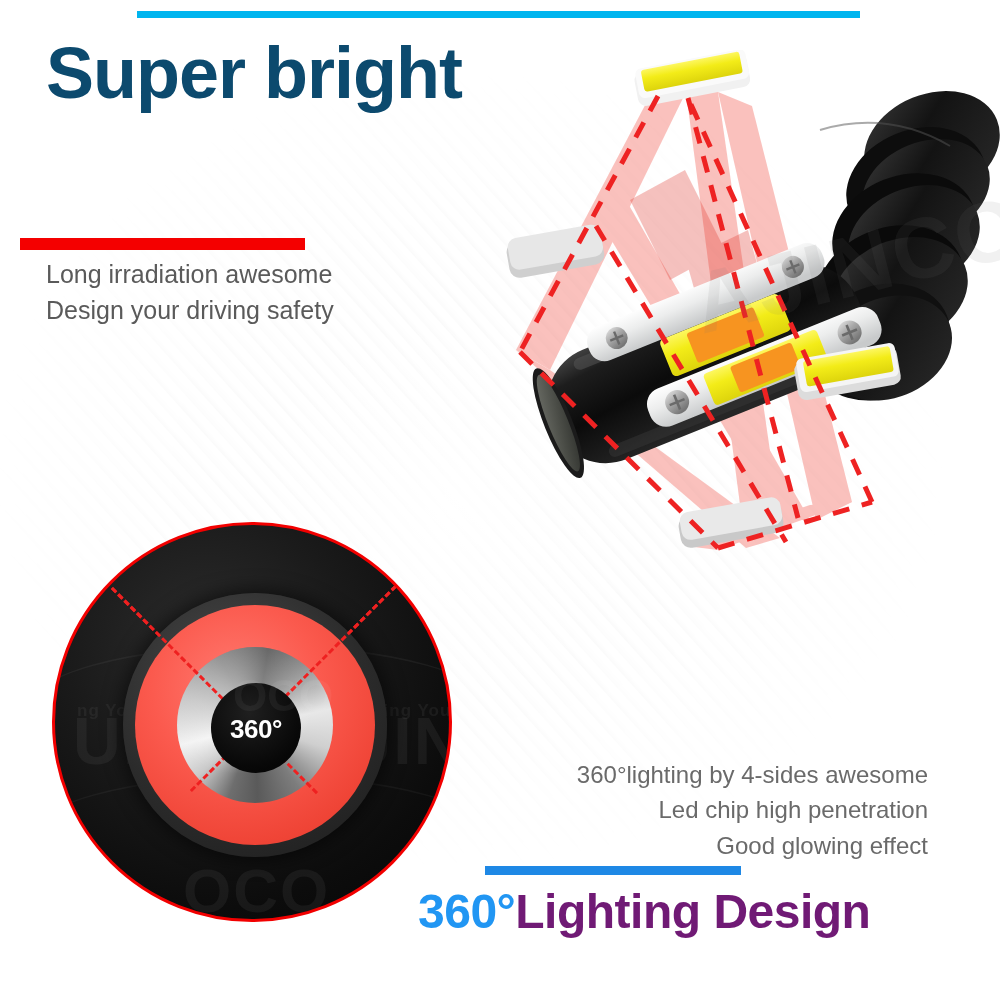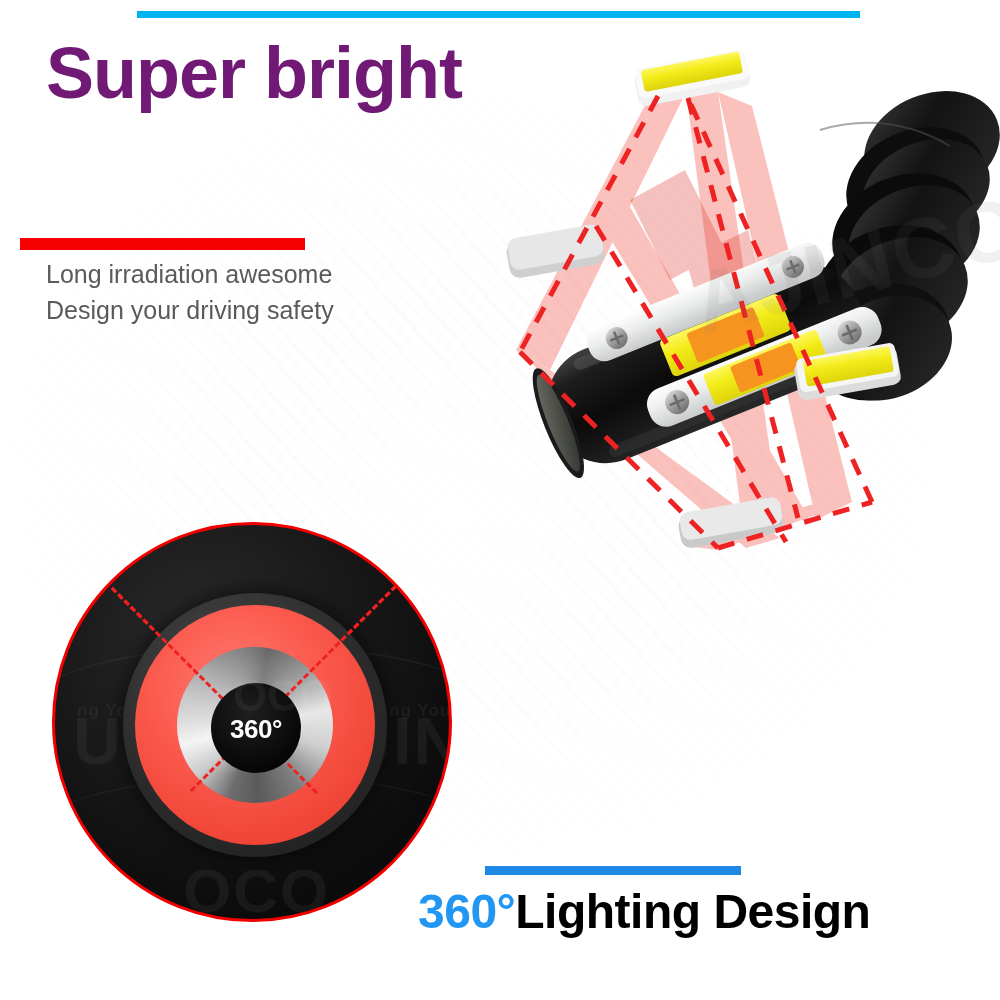--- a/index.html
+++ b/index.html
@@ -56,21 +56,21 @@
     background: #1e88e5;
   }
 
   
   .headline {
     position: absolute; left: 46px; top: 38px;
     width: 600px;
     font-size: 72px;
     font-weight: bold;
     line-height: 0.98;
-    color: #701a75;
+    color: #0c4a6e;
     letter-spacing: -1px;
   }
   .headline .l2 { display: block; }
 
   
   .feature-list {
     position: absolute; left: 46px; top: 257px;
     width: 420px;
   }
   .feature-item {
@@ -95,21 +95,21 @@
 
   
   .bottom-headline {
     position: absolute; left: 418px; top: 884px;
     font-size: 48px;
     font-weight: bold;
     letter-spacing: -0.5px;
     white-space: nowrap;
   }
   .bh-blue { color: #2196f3; }
-  .bh-gray { color: #000000; }
+  .bh-gray { color: #701a75; }
 
   
   .circle-wrap {
     position: absolute;
     left: 52px; top: 522px;
     width: 400px; height: 400px;
   }
   .circle-outer {
     position: absolute; inset: 0;
     border-radius: 50%;
@@ -399,20 +399,25 @@
       <div class="xline xline-b" style="z-index:5"></div>
 
       <div class="xmask" style="z-index:6"></div>
       <div class="core-black" style="z-index:7">
         <div class="core-wm">OCO</div>
         <div class="core-label">360°</div>
       </div>
     </div>
   </div>
 
+  <div class="bottom-list">
+    <div class="bottom-item">360°lighting by 4-sides awesome</div>
+    <div class="bottom-item">Led chip high penetration</div>
+    <div class="bottom-item">Good glowing effect</div>
+  </div>
 
   <div class="bar-blue-accent"></div>
 
   <div class="bottom-headline">
     <span class="bh-blue">360°</span><span class="bh-gray">Lighting Design</span>
   </div>
 
 </div>
 
 </body></html>

